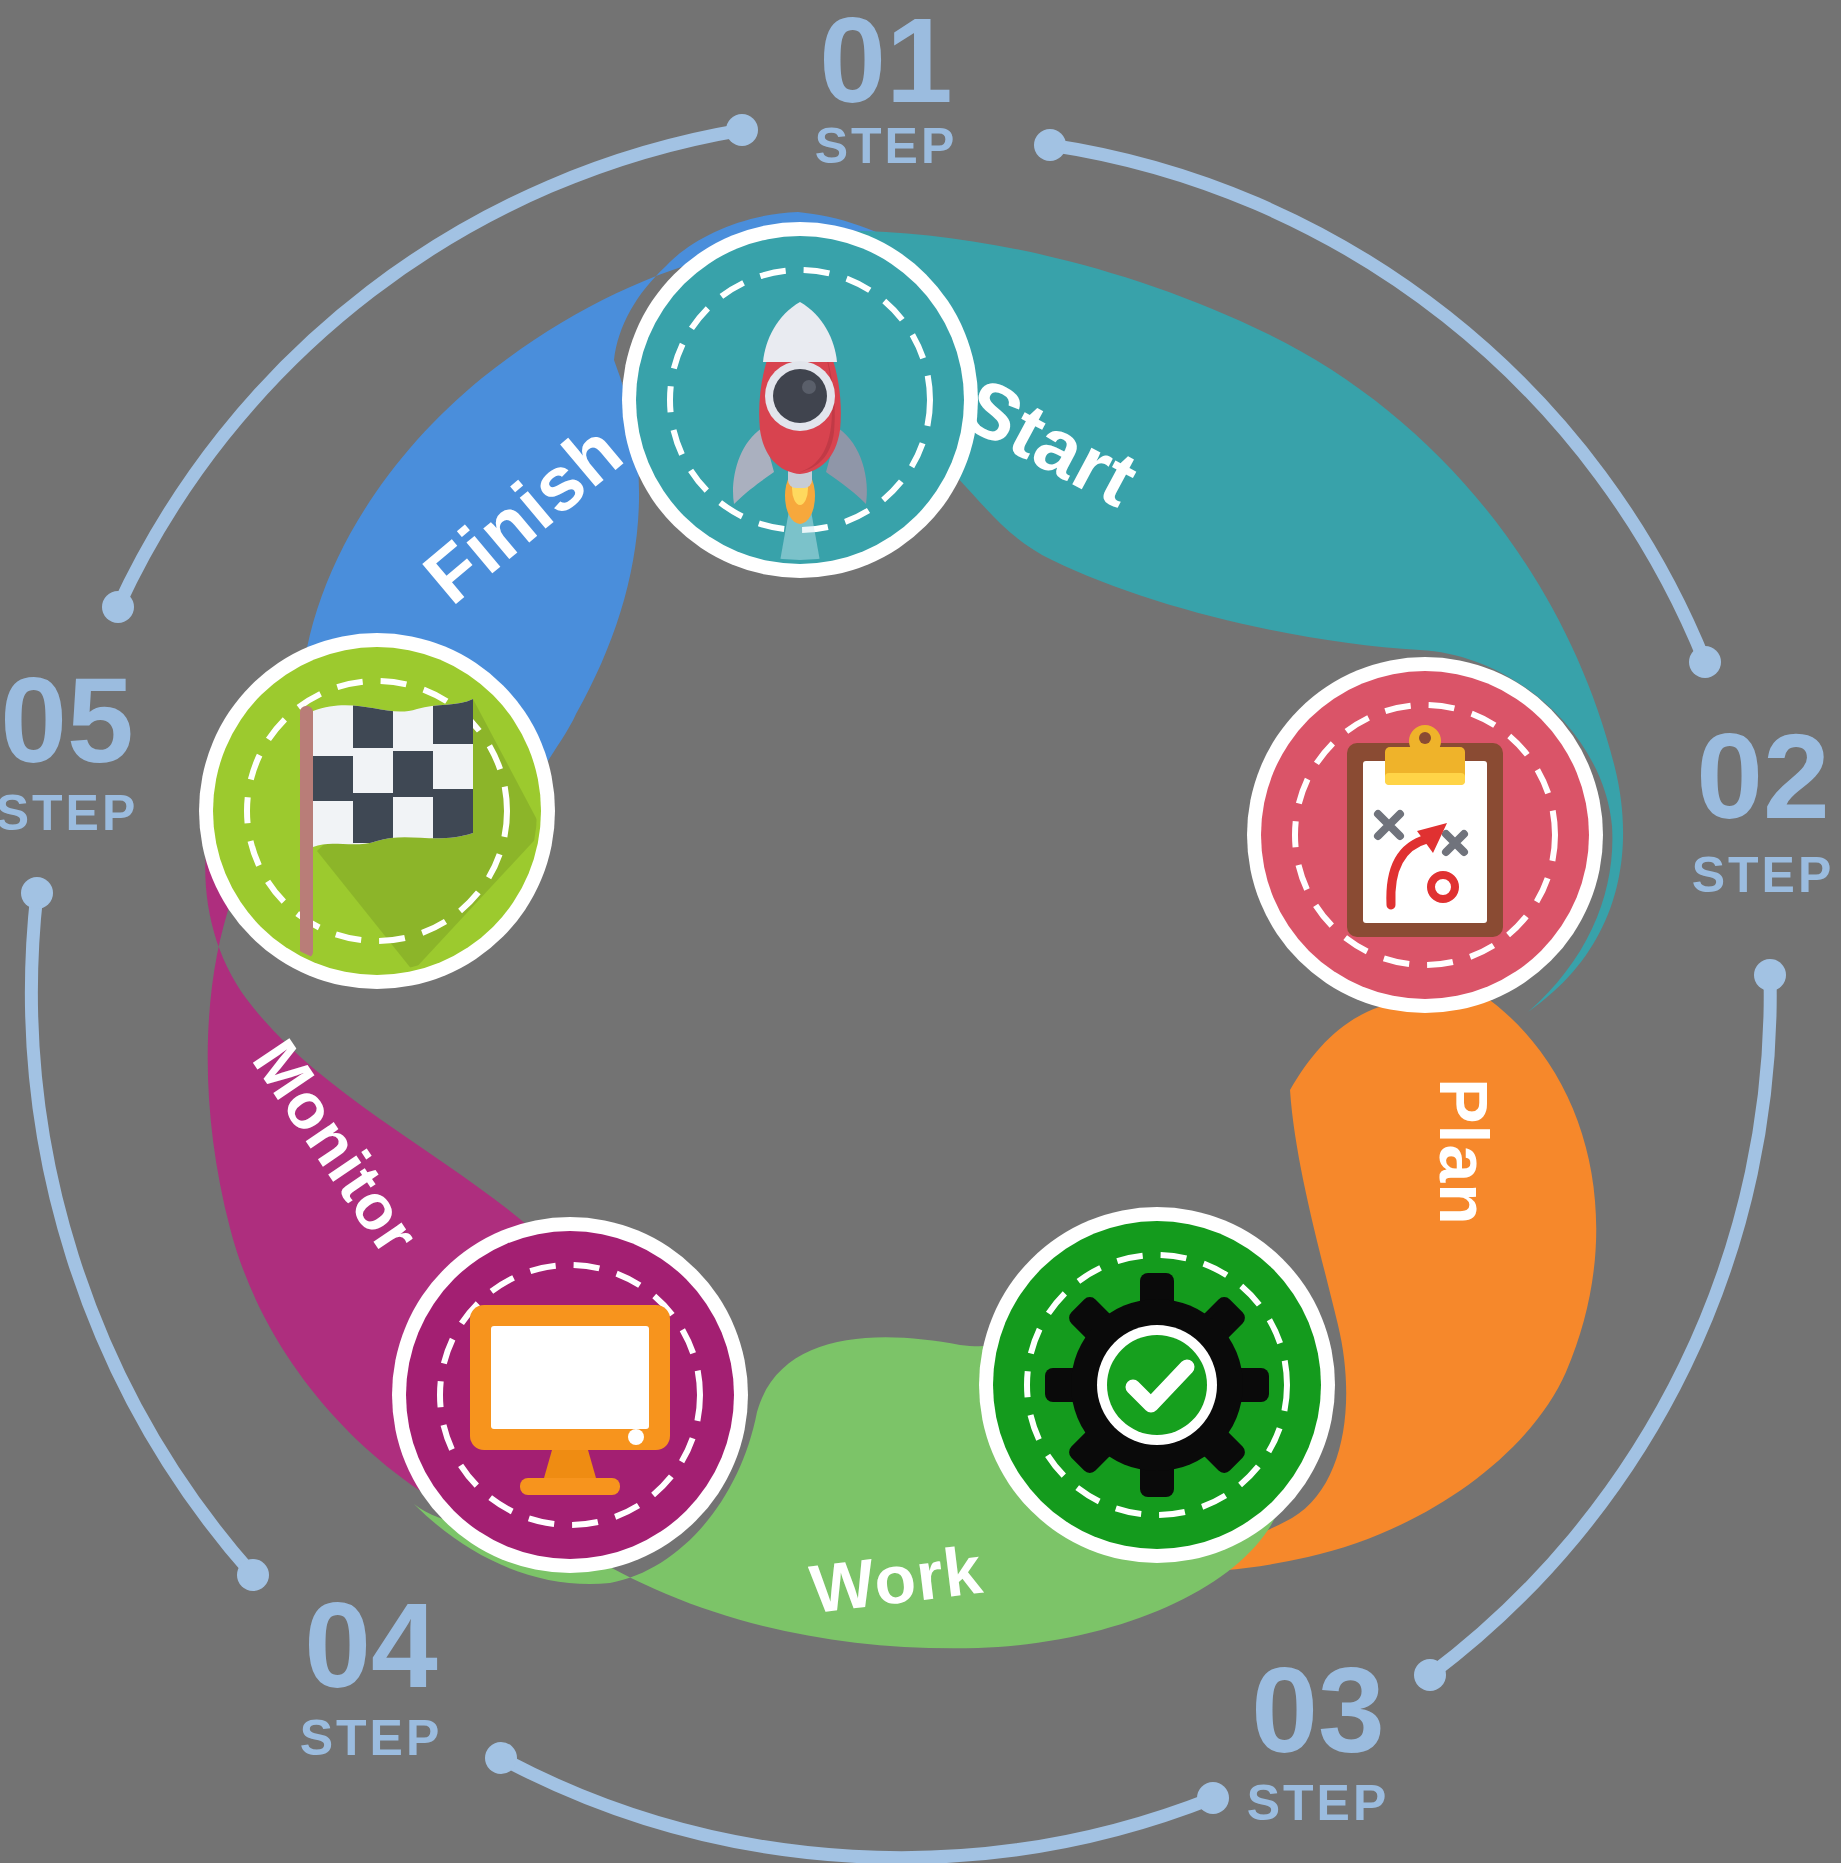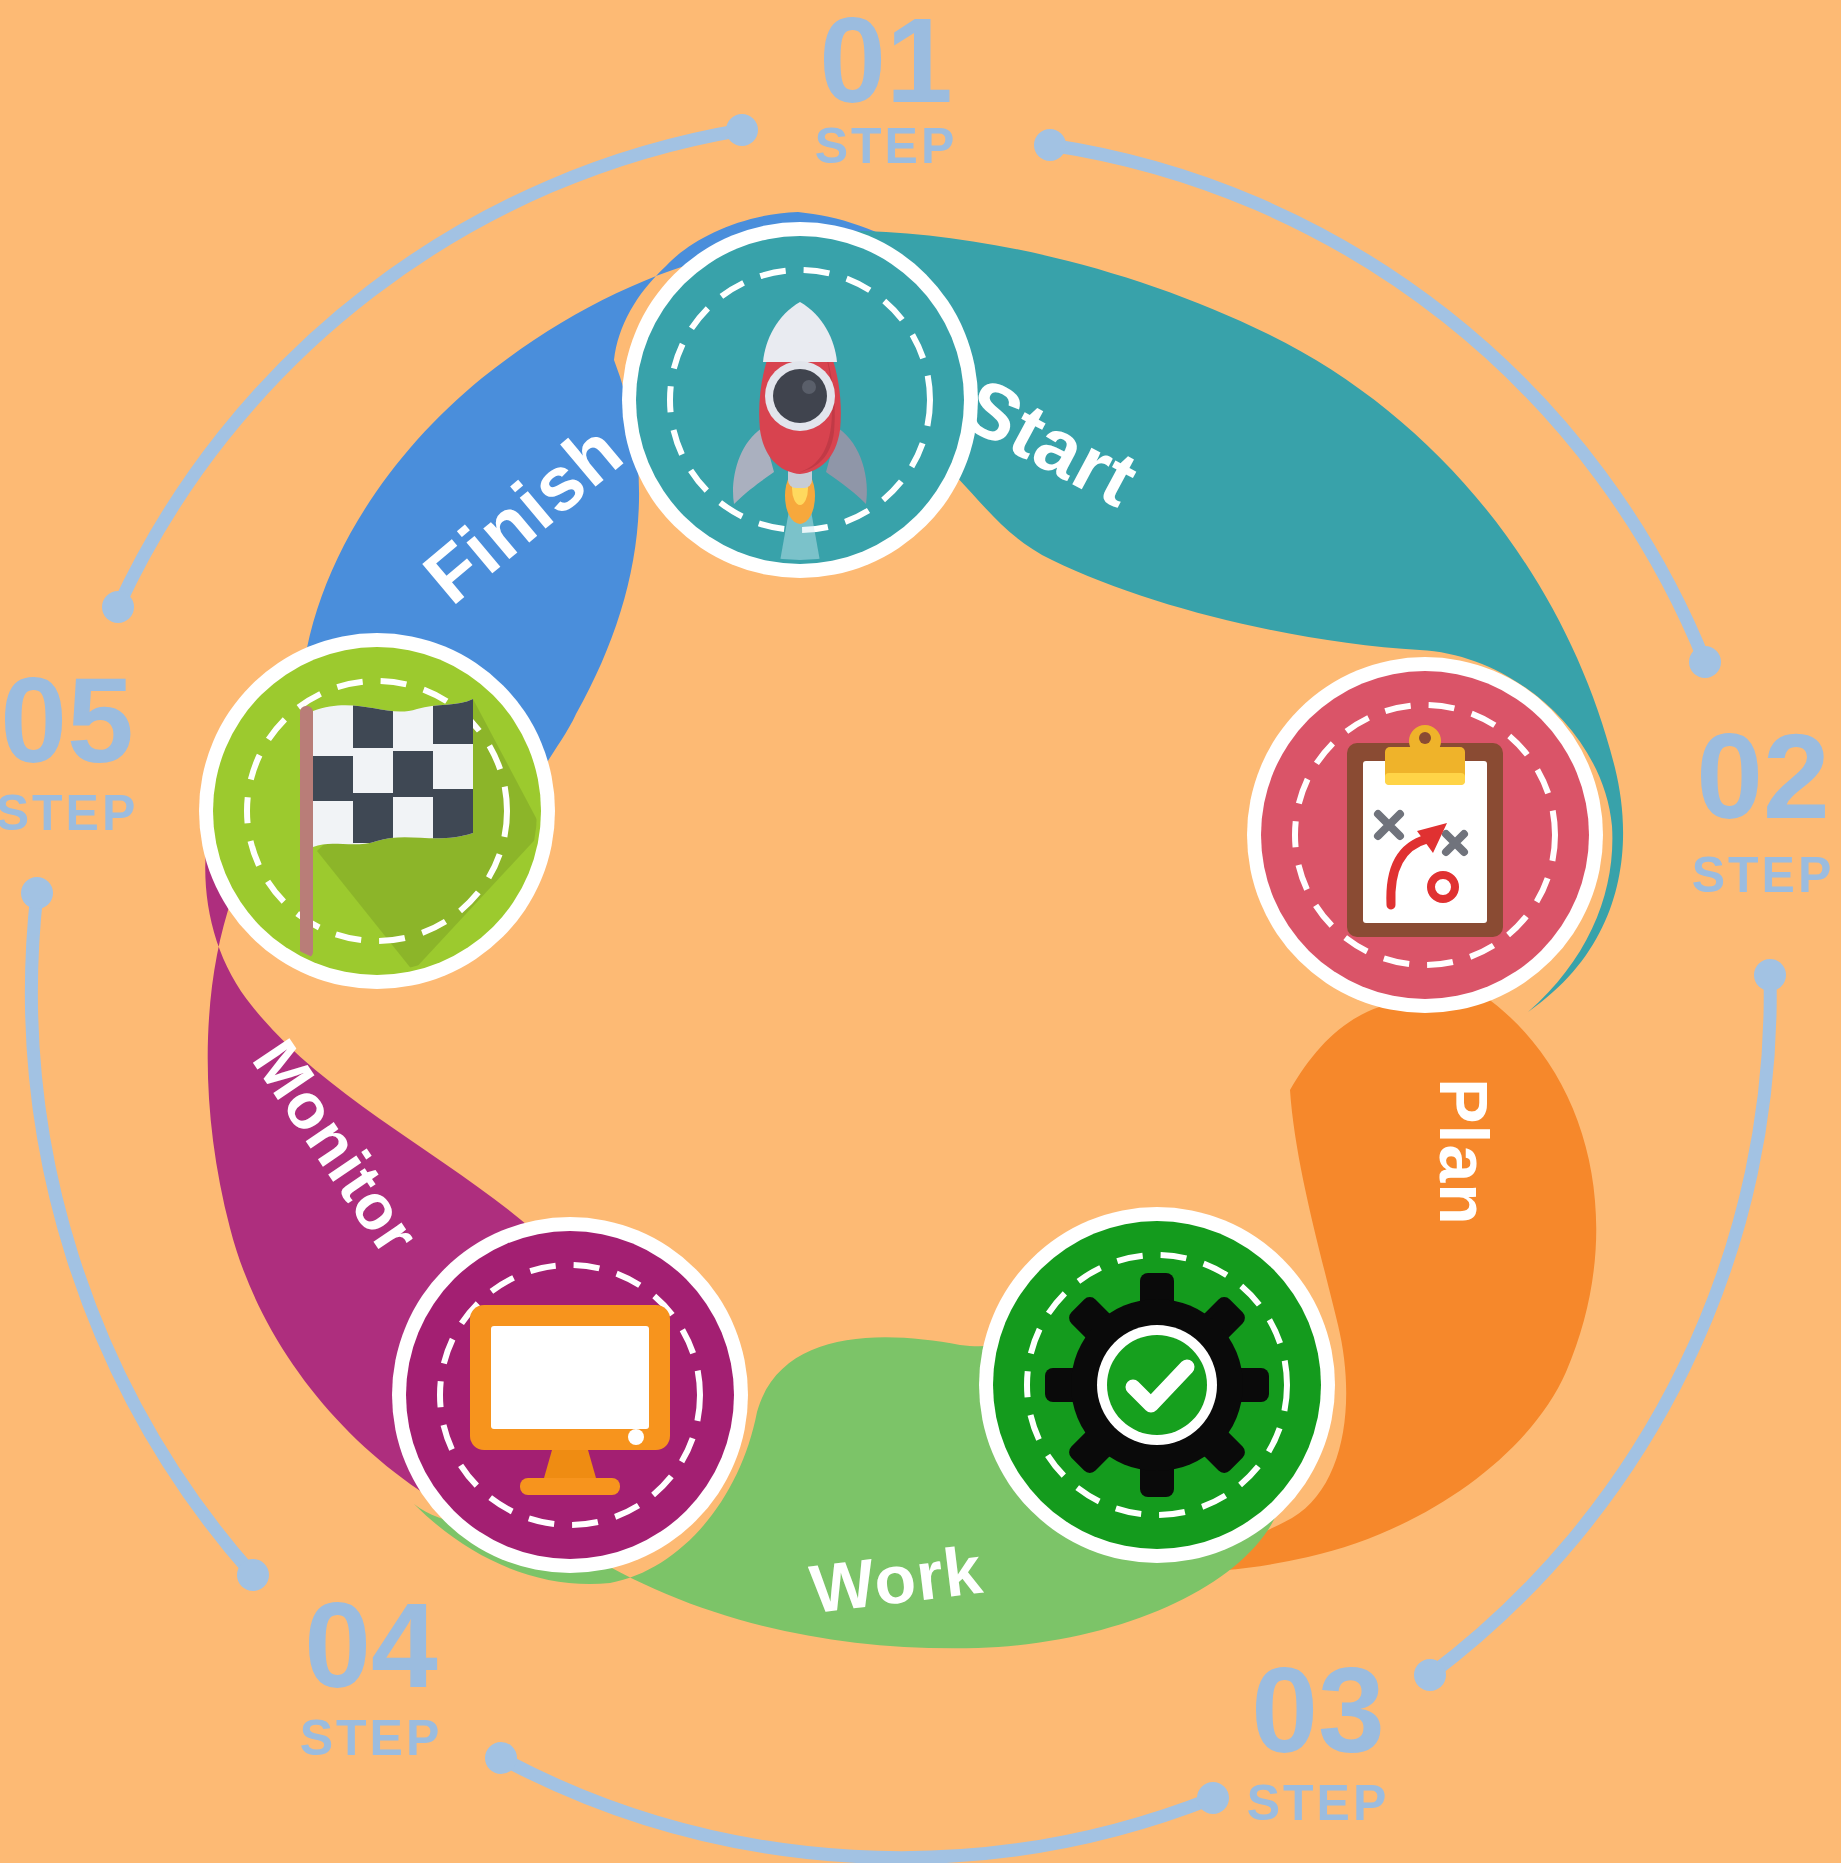--- a/index.html
+++ b/index.html
@@ -1,16 +1,16 @@
 <!DOCTYPE html>
 <html><head>
 <meta charset="utf-8">
 <style>
   html,body{margin:0;padding:0;background:#000;}
-  .stage{position:relative;width:1841px;height:1863px;background:#fdba74;overflow:hidden;}
+  .stage{position:relative;width:1841px;height:1863px;background:#737373;overflow:hidden;}
   svg{position:absolute;left:0;top:0;}
   text{font-family:"Liberation Sans",sans-serif;}
   .seg-label{font-weight:700;letter-spacing:1px;}
   .num{font-weight:700;}
   .stepword{font-weight:700;letter-spacing:3px;}
 </style>
 </head>
 <body>
 
 <div class="stage">

